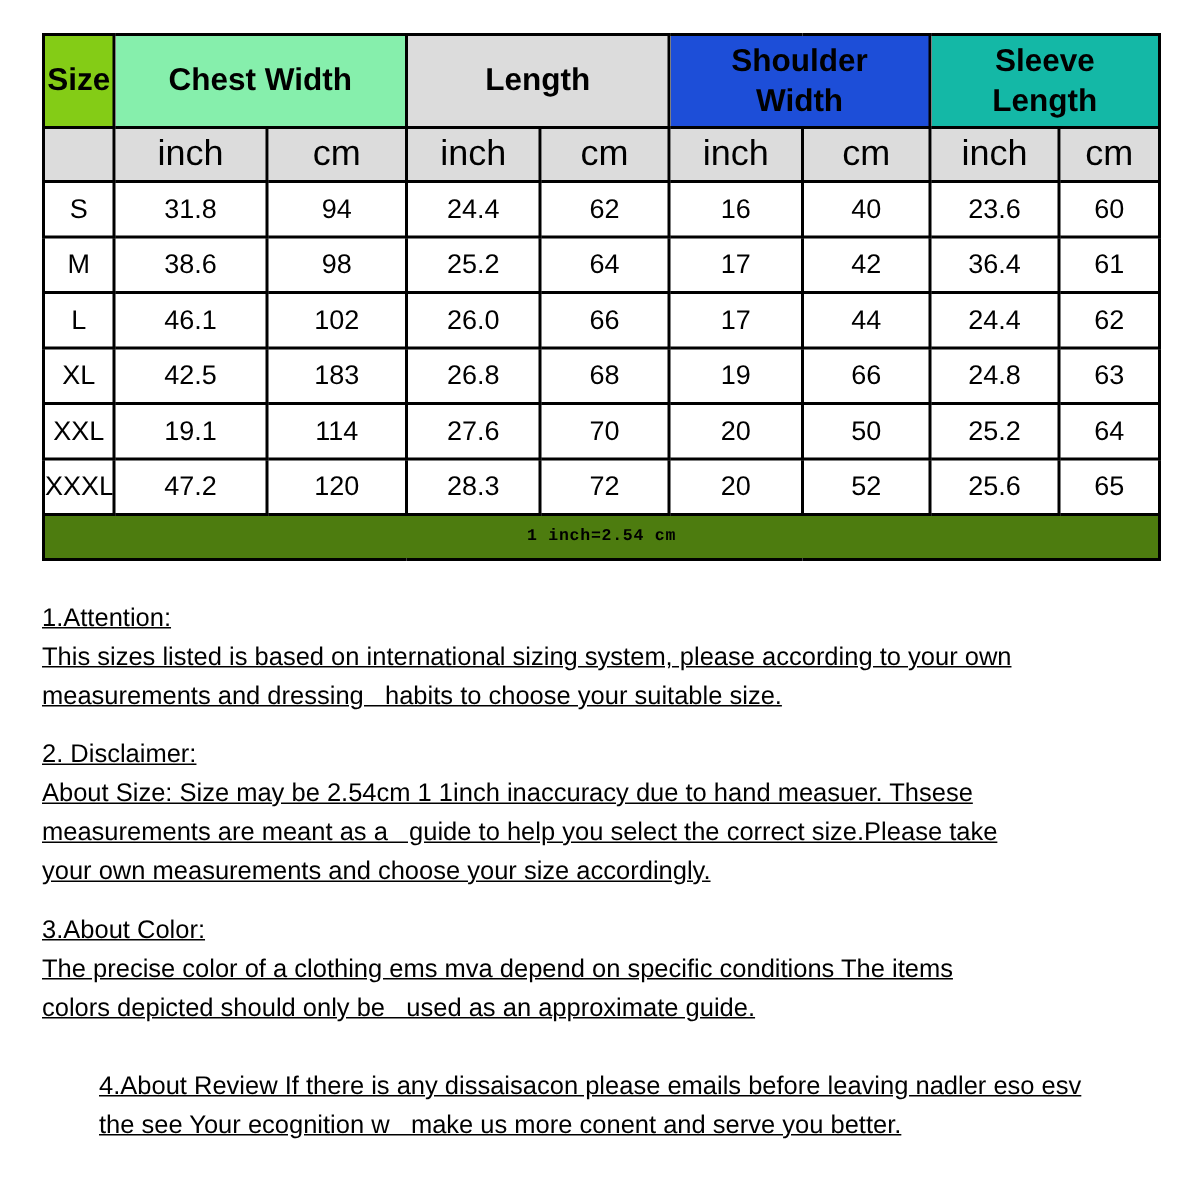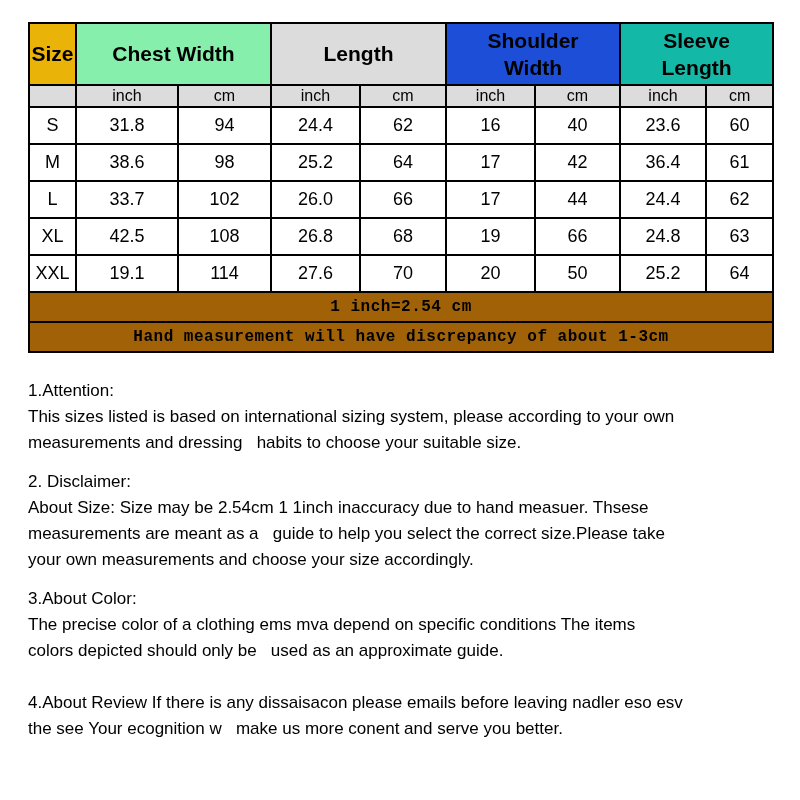--- a/index.html
+++ b/index.html
@@ -33,50 +33,52 @@
   }
   tr.grp-row th {
     font-size: 21px;
     font-weight: bold;
     height: 62px;
     white-space: pre-line;
     line-height: 1.3;
   }
   tr.sub-row th {
     font-weight: normal;
-    font-size: 16px;
-    height: 22px;
+    font-size: 24px;
+    height: 36px;
   }
   tr.data-row th,
   tr.data-row td {
     font-weight: normal;
     font-size: 18px;
     height: 37px;
     background: #ffffff;
   }
   tr.meta-row td {
     font-family: "Liberation Mono", "DejaVu Sans Mono", monospace;
     font-weight: bold;
-    font-size: 16px;
+    font-size: 11px;
     height: 30px;
-    background: #a16207;
+    background: #4d7c0f;
     letter-spacing: 0.5px;
   }
   .notes {
     margin-top: 25px;
     width: 744px;
+    text-decoration: underline;
   }
   .note {
     margin: 0 0 13px 0;
     font-size: 17px;
     line-height: 26px;
     white-space: pre-wrap;
   }
   .note:last-child {
     margin-top: 26px;
+    margin-left: 38px;
   }
 </style>
 </head>
 <body>
 
 <div class="page">
 
   <table class="size-chart">
     <colgroup>
       <col style="width:47px">
@@ -84,21 +86,21 @@
       <col style="width:93px">
       <col style="width:89px">
       <col style="width:86px">
       <col style="width:89px">
       <col style="width:85px">
       <col style="width:86px">
       <col style="width:67px">
     </colgroup>
     <thead>
       <tr class="grp-row">
-        <th style="background:#eab308">Size</th>
+        <th style="background:#84cc16">Size</th>
         <th style="background:#86efac" colspan="2">Chest Width</th>
         <th style="background:#dcdcdc" colspan="2">Length</th>
         <th style="background:#1d4ed8" colspan="2">Shoulder
 Width</th>
         <th style="background:#14b8a6" colspan="2">Sleeve
 Length</th>
       </tr>
       <tr class="sub-row">
         <th style="background:#dcdcdc"></th>
         <th style="background:#dcdcdc">inch</th>
@@ -129,56 +131,64 @@
         <td>98</td>
         <td>25.2</td>
         <td>64</td>
         <td>17</td>
         <td>42</td>
         <td>36.4</td>
         <td>61</td>
       </tr>
       <tr class="data-row">
         <th>L</th>
-        <td>33.7</td>
+        <td>46.1</td>
         <td>102</td>
         <td>26.0</td>
         <td>66</td>
         <td>17</td>
         <td>44</td>
         <td>24.4</td>
         <td>62</td>
       </tr>
       <tr class="data-row">
         <th>XL</th>
         <td>42.5</td>
-        <td>108</td>
+        <td>183</td>
         <td>26.8</td>
         <td>68</td>
         <td>19</td>
         <td>66</td>
         <td>24.8</td>
         <td>63</td>
       </tr>
       <tr class="data-row">
         <th>XXL</th>
         <td>19.1</td>
         <td>114</td>
         <td>27.6</td>
         <td>70</td>
         <td>20</td>
         <td>50</td>
         <td>25.2</td>
         <td>64</td>
       </tr>
+      <tr class="data-row">
+        <th>XXXL</th>
+        <td>47.2</td>
+        <td>120</td>
+        <td>28.3</td>
+        <td>72</td>
+        <td>20</td>
+        <td>52</td>
+        <td>25.6</td>
+        <td>65</td>
+      </tr>
       <tr class="meta-row">
         <td colspan="9">1 inch=2.54 cm</td>
-      </tr>
-      <tr class="meta-row">
-        <td colspan="9">Hand measurement will have discrepancy of about 1-3cm</td>
       </tr>
     </tbody>
   </table>
 
   <div class="notes">
     <p class="note">1.Attention:
 This sizes listed is based on international sizing system, please according to your own
 measurements and dressing   habits to choose your suitable size.</p>
     <p class="note">2. Disclaimer:
 About Size: Size may be 2.54cm 1 1inch inaccuracy due to hand measuer. Thsese

